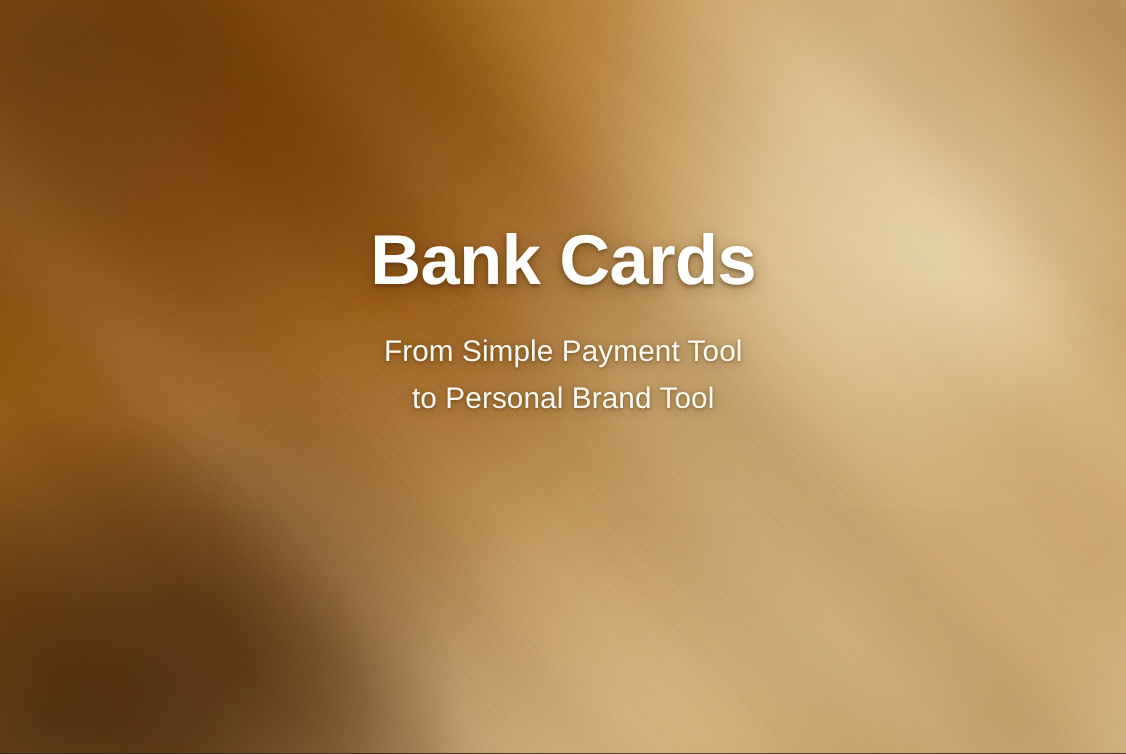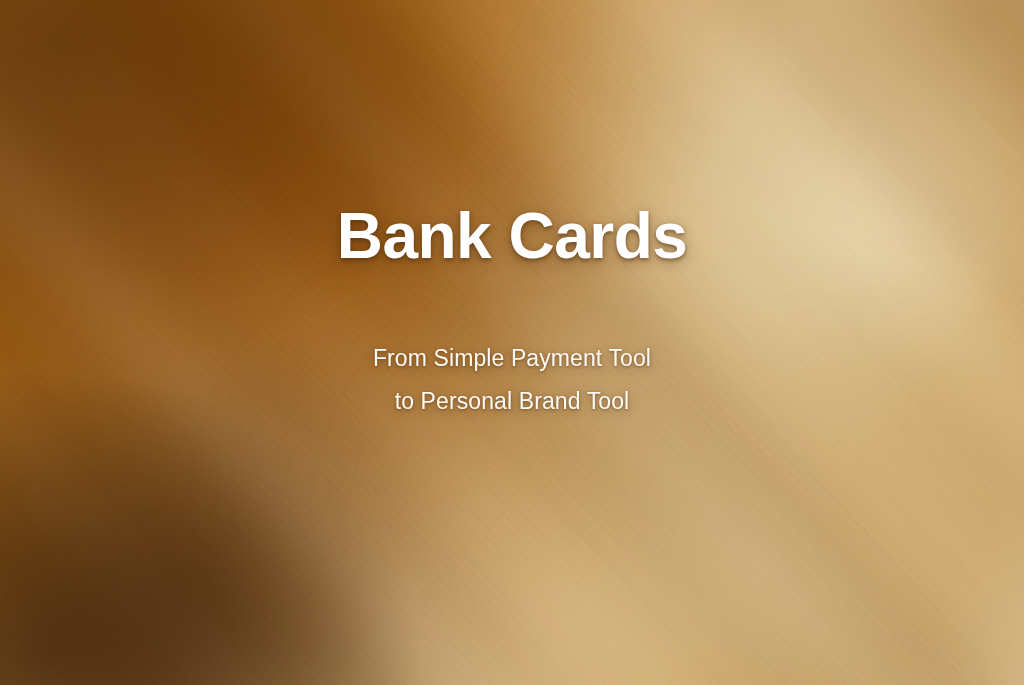--- a/index.html
+++ b/index.html
@@ -183,21 +183,20 @@
   
 
   .content {
     position: absolute;
     inset: 0;
     display: flex;
     flex-direction: column;
     align-items: center;
     justify-content: flex-start;
     text-align: center;
-    gap: 39px;
   }
 
   .title {
     margin: 0;
     padding: 0;
     color: #ffffff;
     font-size: 64px;
     font-weight: 700;
     line-height: 76px;
     letter-spacing: -0.5px;
@@ -207,21 +206,21 @@
   }
 
   .title-line-1 { margin-top: 198px; display: block; }
   .title-line-2 { display: block; }
 
   .subtitle {
     margin: 17px;
     padding: 0;
     margin-top: 24px;
     color: #fdfaf4;
-    font-size: 23px;
+    font-size: 27px;
     font-weight: 400;
     line-height: 43px;
     letter-spacing: 0.1px;
     text-shadow:
       0 1px 3px rgba(70,38,8,0.50),
       0 3px 11px rgba(70,38,8,0.28);
   }
 
   .subtitle-line-1 { display: block; }
   .subtitle-line-2 { display: block; }

